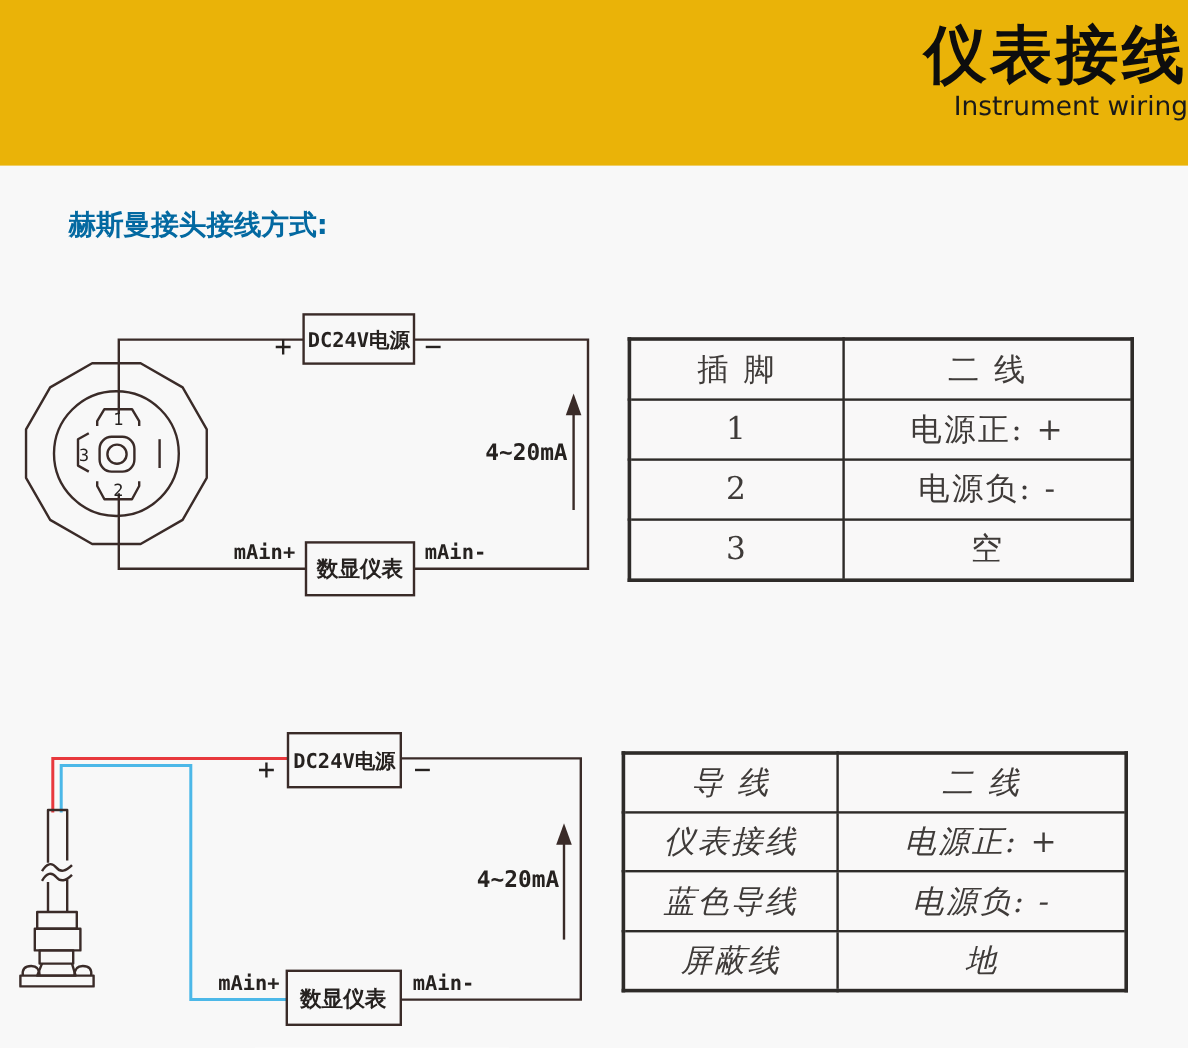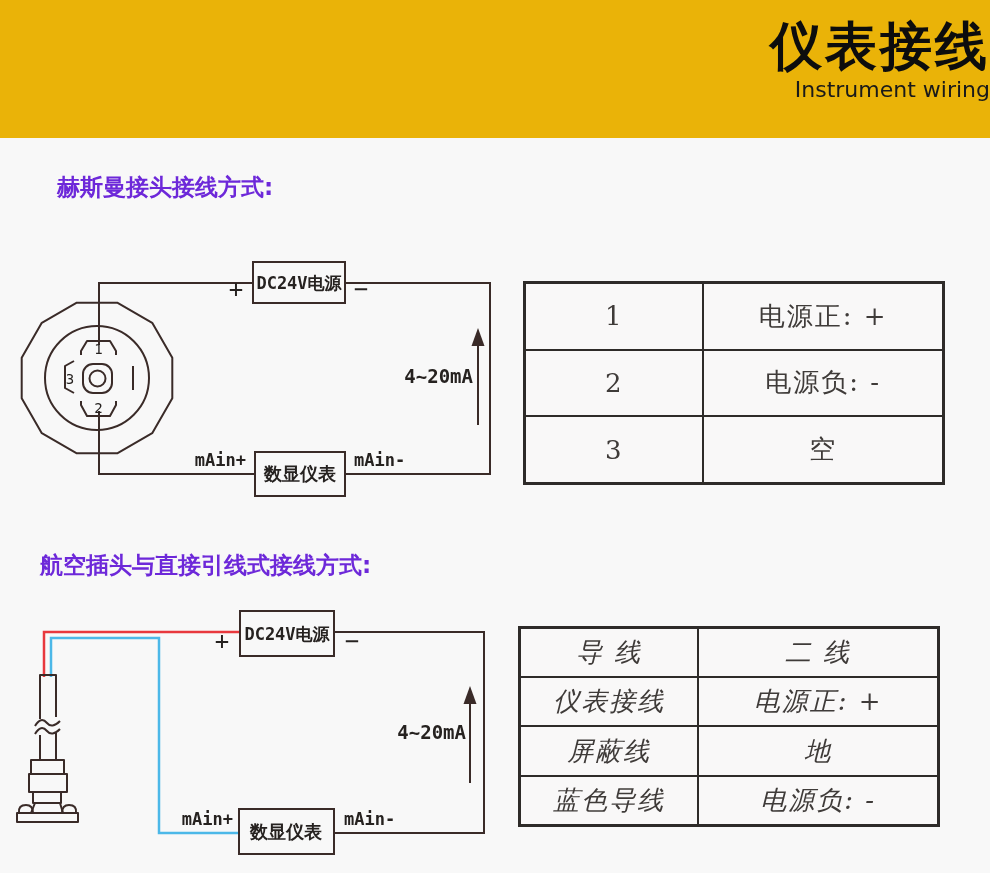--- a/index.html
+++ b/index.html
@@ -4,21 +4,21 @@
 <style>
   * { margin:0; padding:0; box-sizing:border-box; }
   body { font-family:"DejaVu Sans","Liberation Sans",sans-serif; background:#ffffff; }
   .page { position:relative; width:990px; height:873px; background:#f8f8f8; overflow:hidden; }
 
   .header { position:absolute; left:0; top:0; width:990px; height:138px; background:#eab308;
             display:flex; flex-direction:column; align-items:flex-end; justify-content:flex-start; padding-top:18px; }
   .title { font-size:52px; font-weight:700; color:#0d0d0d; letter-spacing:3px; line-height:1.1; }
   .subtitle { font-size:22px; font-weight:400; color:#1a1a1a; margin-top:2px; }
 
-  .section-heading { position:absolute; font-size:23px; font-weight:700; color:#6d28d9; white-space:nowrap; }
+  .section-heading { position:absolute; font-size:23px; font-weight:700; color:#0369a1; white-space:nowrap; }
   .heading-1 { left:57px; top:172px; }
   .heading-2 { left:40px; top:550px; }
 
   svg.diagram { position:absolute; left:0; }
   .svg-1 { top:240px; }
   .svg-2 { top:600px; }
 
   svg text { fill:#262220; }
   .lbl-box   { font-size:17px; font-weight:700; font-family:"DejaVu Sans Mono","DejaVu Sans",sans-serif; }
   .lbl-inst  { font-size:18px; font-weight:700; font-family:"DejaVu Sans Mono","DejaVu Sans",sans-serif; }
@@ -84,36 +84,39 @@
     <text class="lbl-wire" x="246" y="466" text-anchor="end">mAin+</text>
     <text class="lbl-wire" x="354" y="466" text-anchor="start">mAin-</text>
   </svg>
 
   <table class="spec table-1">
     <colgroup>
         <col class="c1">
         <col class="c2">
       </colgroup>
     <tbody>
+        <tr>
+      <th>插 脚</th>
+      <th>二 线</th>
+    </tr>
     <tr>
       <td>1</td>
       <td>电源正: +</td>
     </tr>
     <tr>
       <td>2</td>
       <td>电源负: -</td>
     </tr>
     <tr>
       <td>3</td>
       <td>空</td>
     </tr>
   </tbody>
     </table>
 
-  <div class="section-heading heading-2">航空插头与直接引线式接线方式:</div>
 
   <svg class="diagram svg-2" width="510" height="273" viewBox="0 600 510 273">
 
     <polyline points="44,677 44,632 240,632" fill="none" stroke="#e8383d" stroke-width="2.5"></polyline>
     <polyline points="51,677 51,638 159,638 159,833 239,833" fill="none" stroke="#4cb8e8" stroke-width="2.5"></polyline>
 
     <polyline points="334,632 484,632 484,833 334,833" fill="none" stroke="#3a2b28" stroke-width="2"></polyline>
 
     <g stroke="#3a2b28" stroke-width="2" fill="none" stroke-linejoin="round">
       <path d="M 40 719 L 40 675 L 56 675 L 56 717"></path>
@@ -152,23 +155,23 @@
     <tbody>
         <tr>
       <th>导 线</th>
       <th>二 线</th>
     </tr>
     <tr>
       <td>仪表接线</td>
       <td>电源正: +</td>
     </tr>
     <tr>
+      <td>蓝色导线</td>
+      <td>电源负: -</td>
+    </tr>
+    <tr>
       <td>屏蔽线</td>
       <td>地</td>
-    </tr>
-    <tr>
-      <td>蓝色导线</td>
-      <td>电源负: -</td>
     </tr>
   </tbody>
     </table>
 
 </div>
 
 </body></html>

